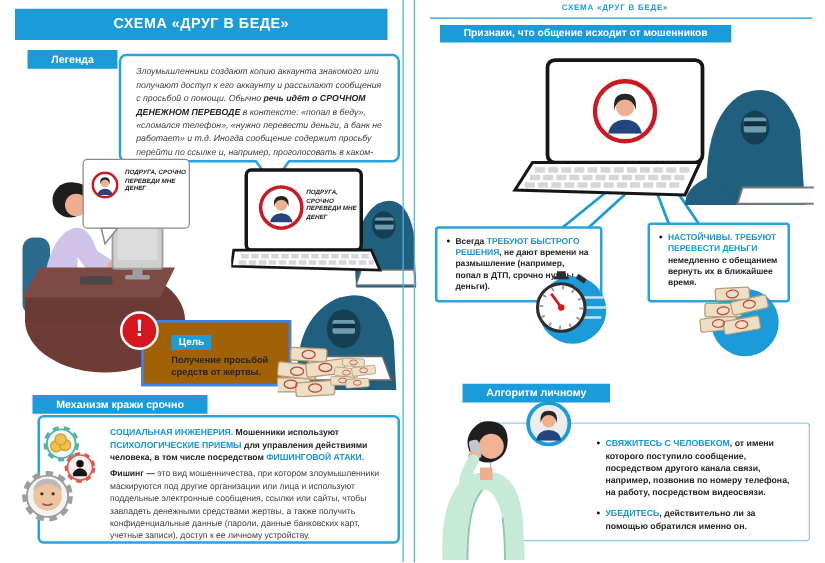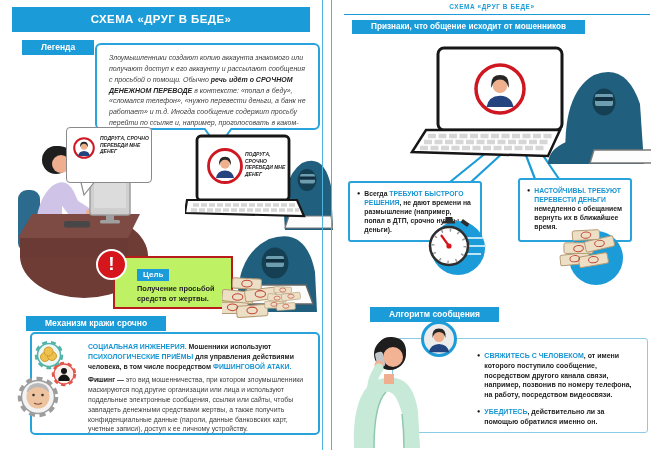--- a/index.html
+++ b/index.html
@@ -17,22 +17,22 @@
   .divider{position:absolute;top:0;width:1.5px;height:450px;background:#4fb3de}
   .bubble{position:absolute;background:#fff;border:2px solid #29a3dc;border-radius:6px}
   .legend-text{padding:8px 12px;font-size:7px;line-height:1.55;color:#4a4a4a;font-style:italic}
   .legend-text .seg-b{font-weight:700;color:#2b2b2b}
   .legend-text .seg-r{font-weight:400}
   .rich .seg-b{font-weight:700;color:#232323}
   .rich .seg-blue{font-weight:800;color:#1795d2}
   .rich .seg-r{font-weight:400;color:#3d3d3d}
   .chatbox{position:absolute;background:#fff;border:1.2px solid #8a8a8a;border-radius:4px}
   .chat{font-size:5px;font-weight:700;font-style:italic;line-height:1.3;color:#1c1c1c}
-  .goalbox{position:absolute;left:113px;top:256px;width:120px;height:53px;border:2px solid #b91c1c;
-       background:#bef264;padding:5px 6px 4px 22px}
+  .goalbox{position:absolute;left:113px;top:256px;width:120px;height:53px;border:2px solid #3b82f6;
+       background:#a16207;padding:5px 6px 4px 22px}
   .goal-tag{display:inline-block;background:#1b9cd8;color:#fff;font-weight:700;font-size:8px;
        padding:2px 6px;line-height:1;margin-bottom:3px}
   .goal-text{font-size:7.4px;font-weight:700;color:#262626;line-height:1.35}
   .alert-circle{position:absolute;left:96px;top:249px;width:31px;height:31px;border-radius:50%;
        background:#d6161d;border:2px solid #fff;color:#fff;font-weight:800;font-size:19px;
        text-align:center;line-height:26px}
   .mechbox{position:absolute;left:30px;top:332px;width:290px;height:103px;border:2px solid #29a3dc;
        border-radius:5px;background:#fff;padding:8px 14px 6px 56px}
   .mech{font-size:6.9px;line-height:1.42}
   .mech+.mech{margin-top:4px}
@@ -263,21 +263,21 @@
       <div style="width:94px"><span class="seg-blue">НАСТОЙЧИВЫ. ТРЕБУЮТ ПЕРЕВЕСТИ ДЕНЬГИ</span><span class="seg-b"> немедленно с обещанием вернуть их в ближайшее время.</span></div>
     </div>
   </div>
   <svg class="abs" style="left:546px;top:220px" width="88" height="70" viewBox="0 0 88 70">
     <circle cx="50" cy="38" r="27" fill="#1b9cd8"></circle>
     <g transform="rotate(-6 43 26)">
       <use href="#sym-money" x="12" y="6" width="62" height="41"></use>
     </g>
   </svg>
 
-  <div class="tag" style="left:370px;top:307px">Алгоритм сообщения</div>
+  <div class="tag" style="left:370px;top:307px">Алгоритм личному</div>
   <div class="algbox rich steps">
     <div class="brow">
       <span class="dot">●</span>
       <div><span class="seg-blue">СВЯЖИТЕСЬ С ЧЕЛОВЕКОМ</span><span class="seg-b">, от имени которого поступило сообщение, посредством другого канала связи, например, позвонив по номеру телефона, на работу, посредством видеосвязи.</span></div>
     </div>
     <div class="brow">
       <span class="dot">●</span>
       <div><span class="seg-blue">УБЕДИТЕСЬ</span><span class="seg-b">, действительно ли за помощью обратился именно он.</span></div>
     </div>
   </div>

